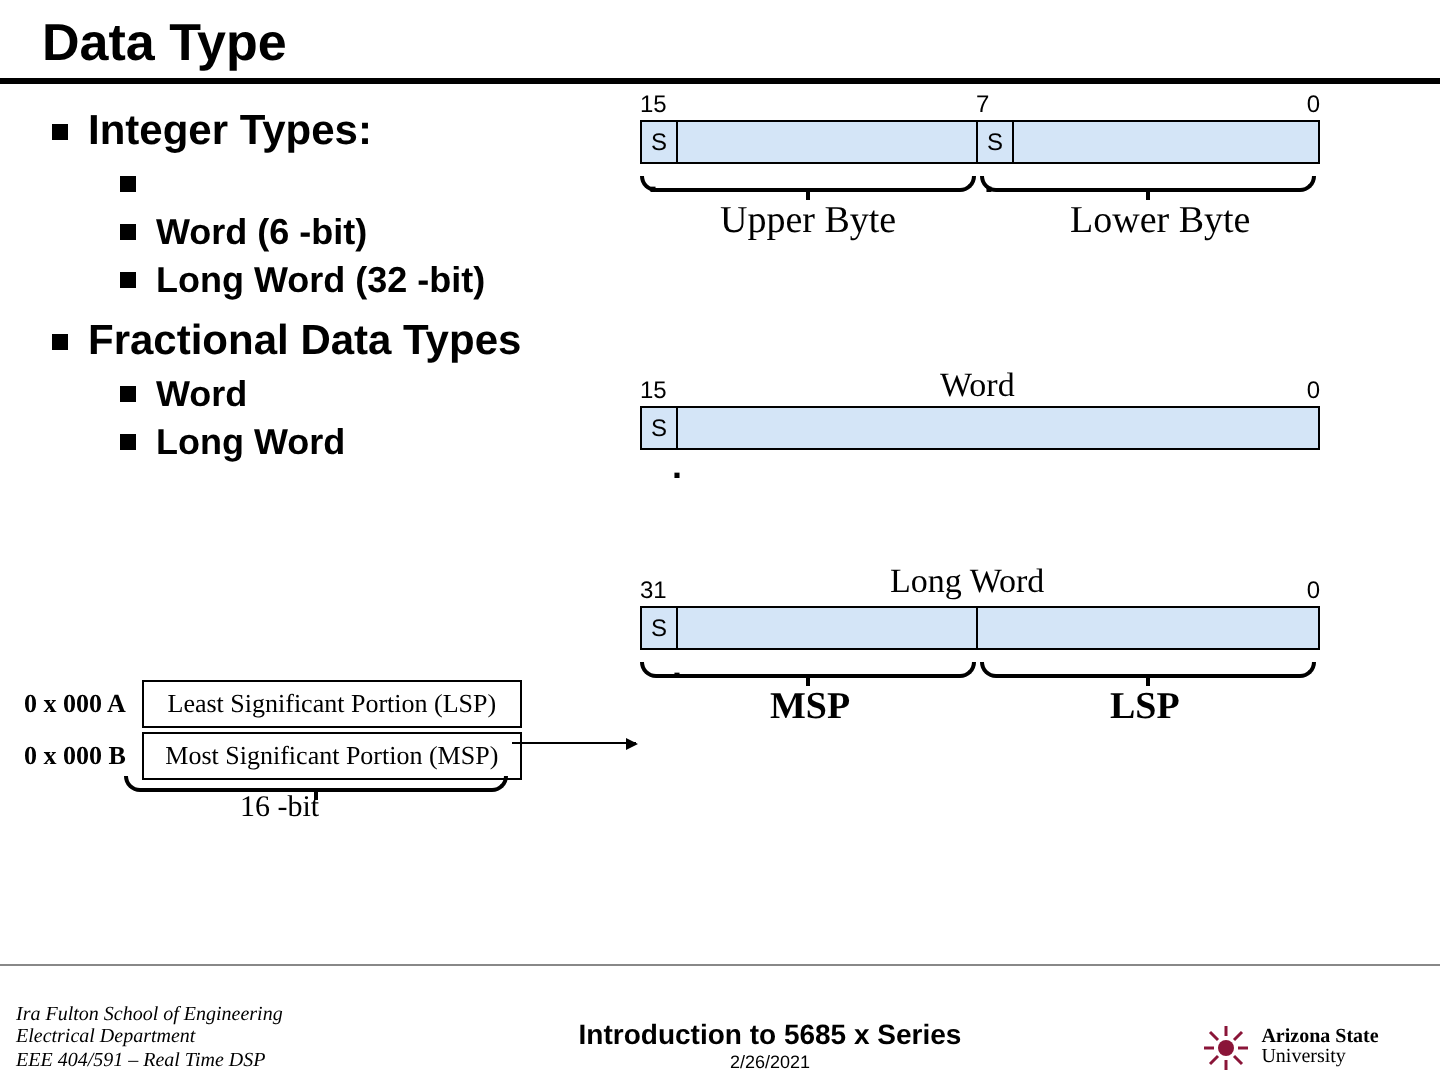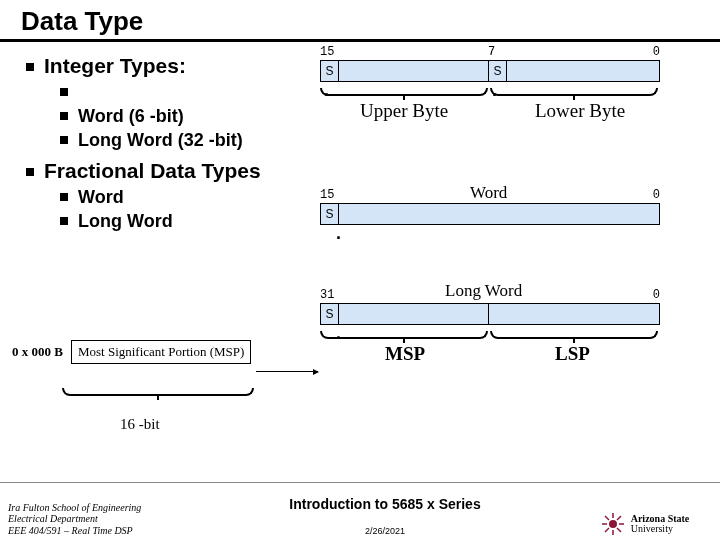--- a/index.html
+++ b/index.html
@@ -8,35 +8,35 @@
 .hr{border:0;border-top:3px solid #000;margin:0 0 6px 0}
 .content{padding:2px 20px 0 20px;position:relative}
 .bullet-section{margin-bottom:8px}
 .bullet-main{font-size:21px;font-weight:bold;font-family:Arial,sans-serif;margin:4px 0 4px 6px}
 .bullet-sub{font-size:18px;font-family:Arial,sans-serif;margin:3px 0 3px 40px;font-weight:bold}
 .sq{display:inline-block;width:8px;height:8px;background:#000;margin-right:10px;position:relative;top:-2px}
 .diag{position:absolute}
 .bitbox{border:1px solid #000;background:#d4e5f7;height:22px;position:relative;display:flex}
 .signcell{width:18px;border-right:1px solid #000;display:flex;align-items:center;justify-content:center;font-size:12px;font-family:Arial}
 .rest{flex:1}
-.bitlabel{position:absolute;font-size:12px;font-family:Liberation Mono, monospace;top:-15px}
+.bitlabel{position:absolute;font-size:12px;font-family:Liberation Sans, sans-serif;top:-15px}
 .midbar{border-right:1px solid #000}
 .bytelbl{position:absolute;font-size:19px;font-family:"Times New Roman";top:40px}
 .wordlbl{position:absolute;font-size:17px;font-family:"Times New Roman"}
 .dot{position:absolute;font-size:18px;font-weight:bold;font-family:Arial;top:20px;left:4px}
 .lsp-table{position:absolute;left:4px;top:290px;font-family:"Times New Roman";font-size:13px}
 .lsp-table td{border:1px solid #000;padding:3px 6px}
 .addr{font-size:13px;font-weight:bold;padding-right:4px}
 .lsp-table .addr{border:none}
-.sixteen{position:absolute;left:120px;top:368px;font-size:15px}
+.sixteen{position:absolute;left:120px;top:348px;font-size:15px}
 .footer{position:absolute;bottom:4px;left:0;right:0;height:54px;border-top:1px solid #888;display:flex;align-items:flex-end}
 .footer-left{font-style:italic;font-size:10px;font-family:"Times New Roman";line-height:1.15;padding-left:8px;flex:0 0 200px}
 .footer-center{flex:1;text-align:center}
 .footer-center .intro{font-size:14px;font-weight:bold;font-family:Arial}
-.footer-center .date{font-size:9px;font-family:Arial;margin-top:14px}
+.footer-center .date{font-size:9px;font-family:Arial;margin-top:1px}
 .footer-right{flex:0 0 150px;display:flex;align-items:center;justify-content:center}
 .asu-logo{display:flex;align-items:center;gap:6px}
 .asu-sun{width:24px;height:24px}
 .asu-text{font-size:10px;line-height:1.05;color:#000}
 .asu-text .a{font-weight:bold}
 .curly{position:absolute;border-bottom:2px solid #000;border-left:2px solid #000;border-right:2px solid #000;border-radius:0 0 8px 8px;height:8px}
 .curly-tip{position:absolute;width:2px;height:6px;background:#000;bottom:-6px;left:50%;margin-left:-1px}
 .arrow-line{position:absolute;border-top:1px solid #000;height:1px}
 .arrow-line:after{content:"";position:absolute;right:-1px;top:-3px;border-left:6px solid #000;border-top:3px solid transparent;border-bottom:3px solid transparent}
 </style>
@@ -109,20 +109,24 @@
       </div>
     <div class="curly" style="left:170px;width:168px;top:28px">
         <div class="curly-tip"></div>
       </div>
     <span class="bytelbl" style="left:65px;font-weight:bold">MSP</span>
     <span class="bytelbl" style="left:235px;font-weight:bold">LSP</span>
   </div>
 
   <table class="lsp-table">
     <tbody>
+        <tr>
+      <td class="addr">0 x 000 A</td>
+      <td style="width:190px;text-align:center">Least Significant Portion (LSP)</td>
+    </tr>
     <tr>
       <td class="addr">0 x 000 B</td>
       <td style="text-align:center">Most Significant Portion (MSP)</td>
     </tr>
   </tbody>
     </table>
   <div class="curly" style="left:62px;top:340px;width:192px">
       <div class="curly-tip"></div>
     </div>
   <span class="sixteen">16 -bit</span>

